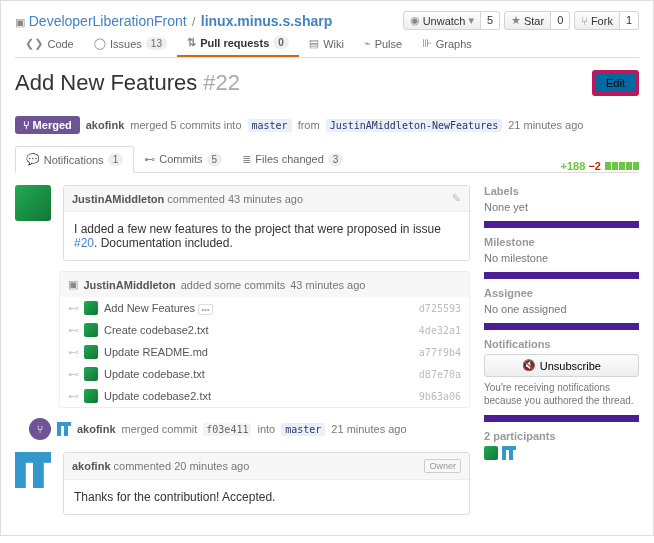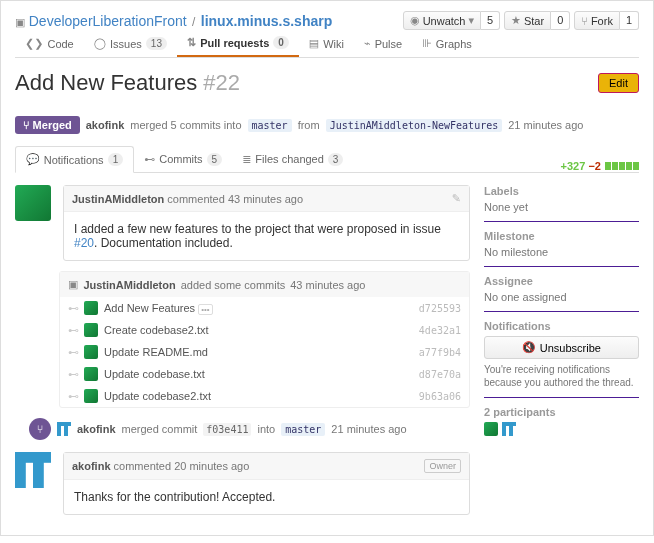--- a/index.html
+++ b/index.html
@@ -14,36 +14,36 @@
 .btn { border: 1px solid #d5d5d5; background: linear-gradient(#fcfcfc,#eee); padding: 2px 6px; font-size: 11px; color: #333; display: inline-flex; align-items: center; gap: 3px; }
 .btn-g .btn:first-child { border-radius: 3px 0 0 3px; }
 .btn-g .count { border: 1px solid #d5d5d5; border-left: none; padding: 2px 6px; font-size: 11px; background:#fff; border-radius: 0 3px 3px 0;}
 .navtabs { border-bottom: 1px solid #ddd; display: flex; gap: 0; font-size: 11px; color: #666; margin-bottom: 12px;}
 .navtabs .nt { padding: 6px 10px; display: flex; align-items: center; gap: 4px; cursor: pointer; }
 .navtabs .nt.sel { border-bottom: 2px solid #d26911; color: #333; font-weight:bold;}
 .counter { background:#eee; border-radius:8px; padding:1px 5px; font-size:10px; color:#666;}
 .pr-title-row { display: flex; justify-content: space-between; align-items:center; margin-bottom:20px;}
 .pr-title { font-size: 22px; font-weight: normal; }
 .pr-title .num { color:#aaa; }
-.editbtn { border:1px solid #be185d; background:#eab308; padding:3px 10px; font-size:11px; border-radius:3px;}
+.editbtn { border:4px solid #be185d; background:#0369a1; padding:3px 10px; font-size:11px; border-radius:3px;}
 .status-line { display:flex; align-items:center; gap:6px; font-size:11px; color:#777; margin-bottom:12px;}
 .merged-badge { background:#6e5494; color:#fff; padding:3px 8px; border-radius:3px; font-weight:bold; display:inline-flex; align-items:center; gap:3px;}
 .branch { background:#e8f0f8; color:#336; padding:1px 4px; border-radius:2px; font-family:monospace; font-size:10px;}
 .subtabs { border-bottom:1px solid #ddd; display:flex; justify-content:space-between; align-items:flex-end; margin-bottom:12px;}
 .subtabs-left { display:flex; }
 .subtab { padding:6px 10px; font-size:11px; color:#666; display:flex; align-items:center; gap:4px; cursor:pointer;}
 .subtab.sel { border:1px solid #ddd; border-bottom:1px solid #fff; border-radius:3px 3px 0 0; margin-bottom:-1px; background:#fff;}
 .diffstat { font-size:11px; font-weight:bold;}
 .add { color:#6cc644;} .del{color:#bd2c00;}
 .blocks span { display:inline-block; width:6px; height:8px; margin-left:1px;}
 .bg-add{background:#6cc644;}
 .main-area { display:flex; gap:14px; }
 .timeline { flex:1; }
 .sidebar { width:155px; font-size:11px; color:#777;}
-.sidebar .sec { border-top:1px solid #4c1d95; padding:8px 0;}
+.sidebar .sec { border-top:7px solid #4c1d95; padding:8px 0;}
 .sidebar .sec:first-child{border-top:none; padding-top:0;}
 .sidebar .sec-title { font-weight:bold; color:#999; margin-bottom:4px;}
 .sidebar .unsub { border:1px solid #d5d5d5; background:linear-gradient(#fcfcfc,#eee); padding:4px 0; width:100%; font-size:11px; border-radius:3px; display:flex; align-items:center; justify-content:center; gap:4px;}
 .avatar-l { width:36px; height:36px; border-radius:3px; flex-shrink:0;}
 .avatar-s { width:14px; height:14px; border-radius:2px; display:inline-block; vertical-align:middle;}
 .av1 { background: linear-gradient(135deg,#2a5,#173);}
 .av2 { background:#fff; position:relative;}
 .av2::before{ content:""; position:absolute; inset:0; background:
   linear-gradient(#39c,#39c) 0 0/100% 30% no-repeat,
   linear-gradient(#39c,#39c) 0 0/30% 100% no-repeat,
@@ -167,21 +167,21 @@
           <span>Commits</span>
           <span class="counter">5</span>
         </div>
       <div class="subtab">
           <span class="icon">≣</span>
           <span>Files changed</span>
           <span class="counter">3</span>
         </div>
     </div>
     <div class="diffstat">
-      <span class="add">+327</span> <span class="del">−2</span>
+      <span class="add">+188</span> <span class="del">−2</span>
       <span class="blocks"><span class="bg-add"></span><span class="bg-add"></span><span class="bg-add"></span><span class="bg-add"></span><span class="bg-add"></span></span>
     </div>
   </div>
 
   <div class="main-area">
     <div class="timeline">
 
       <div class="comment-block">
         <div class="avatar-l av1"></div>
         <div class="bubble">

